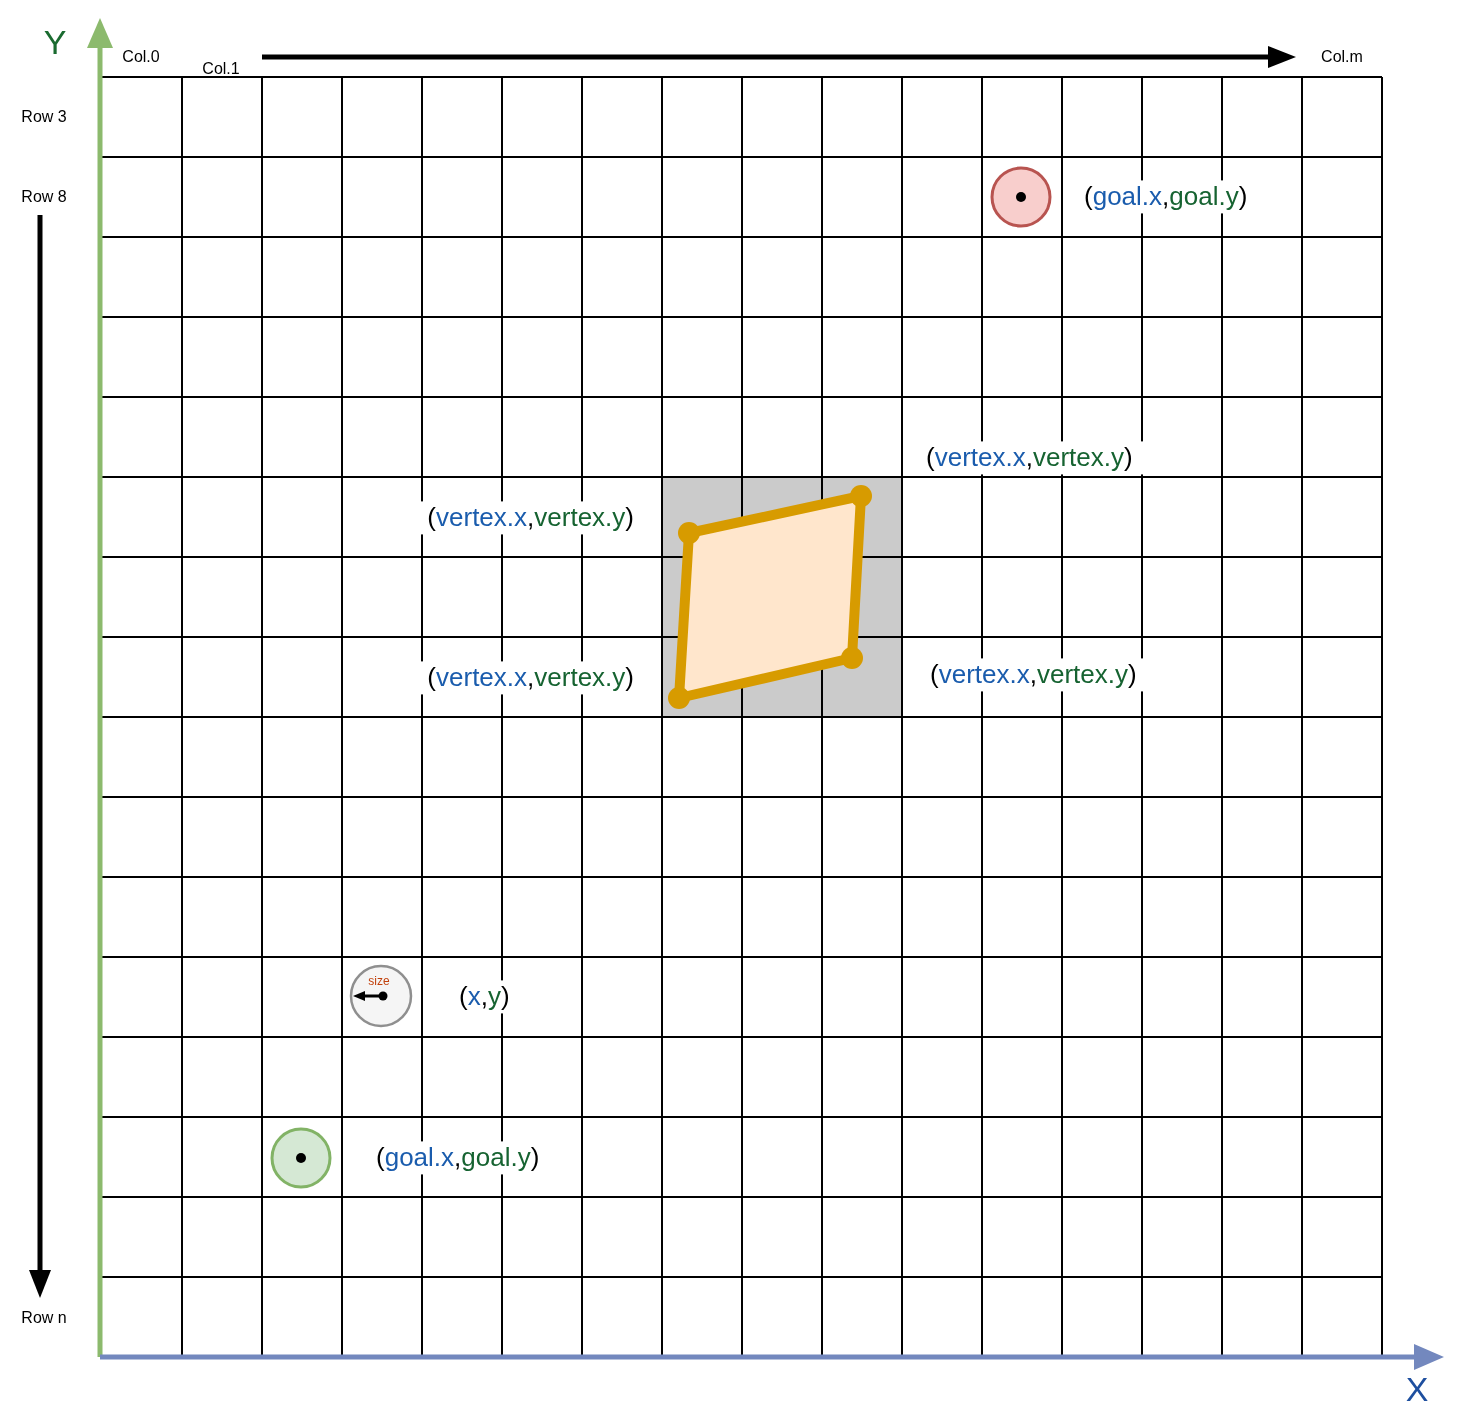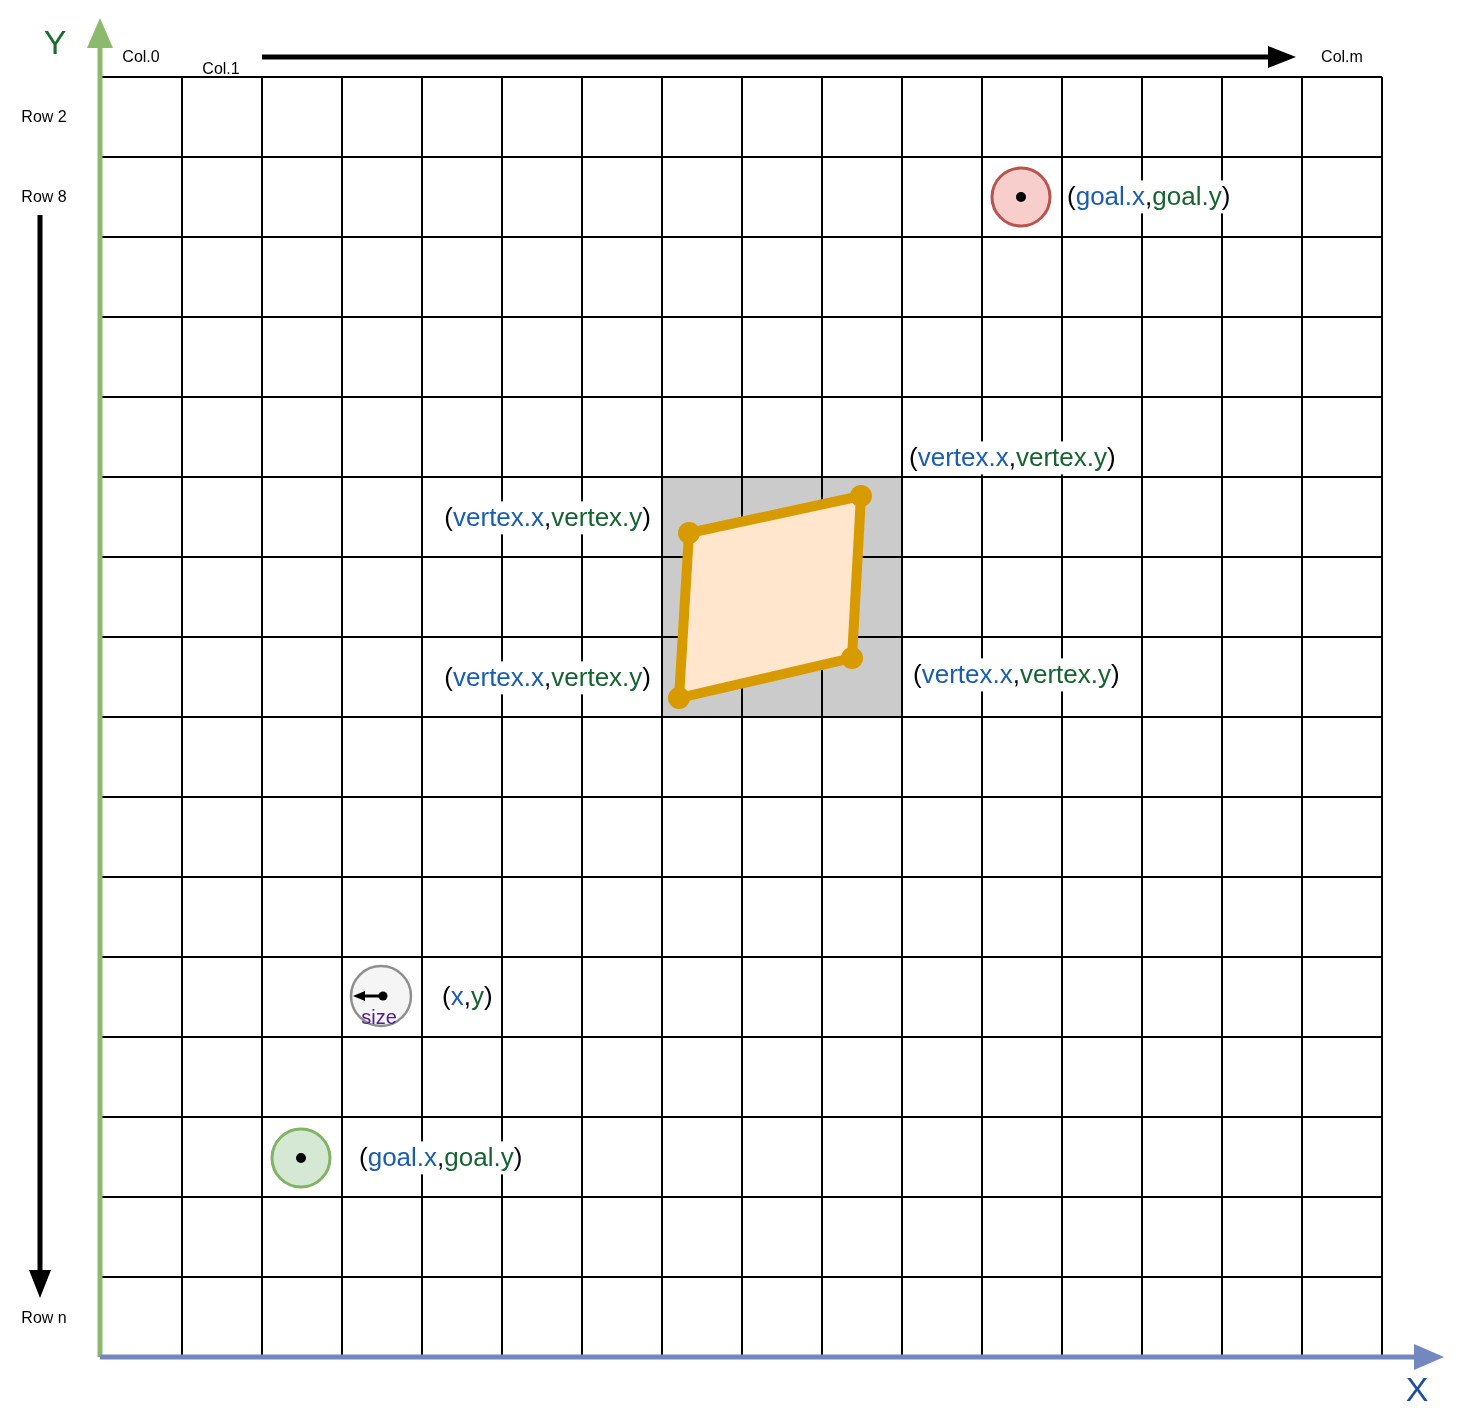--- a/index.html
+++ b/index.html
@@ -20,31 +20,30 @@
   .axis-letter{
     transform:translate(-50%,-50%);
     font-size:34px;
   }
   .y-letter{color:#1A6B30;}
   .x-letter{color:#1E4F9F;}
   .coord-label{
     transform:translateY(-50%);
     font-size:26px;
     background:#ffffff;
-    padding:1px 3px;
+    padding:1px 20px;
     line-height:1.2;
   }
   .coord-label .xv{color:#1A5CAD;}
   .coord-label .yv{color:#166331;}
   .coord-label .pp{color:#000000;}
   .size-label{
     transform:translate(-50%,-50%);
-    font-size:20px;
-    color:#4c1d95;
-    margin-top:36px;
+    font-size:12px;
+    color:#c2410c;
   }
 </style>
 </head>
 <body>
 
 <div class="canvas">
 
   <svg width="1460" height="1408" viewBox="0 0 1460 1408">
     <defs>
       <marker id="arrowBlack" markerUnits="userSpaceOnUse" markerWidth="30" markerHeight="24" refX="0" refY="11" orient="auto">
@@ -122,21 +121,21 @@
 
     <line x1="100" y1="1357" x2="1414" y2="1357" stroke-width="5" marker-end="url(#arrowBlue)" stroke="#7388BE"></line>
   </svg>
 
   <div class="lbl axis-letter y-letter" style="left:55px;top:42px">Y</div>
   <div class="lbl axis-letter x-letter" style="left:1417px;top:1389px">X</div>
 
   <div class="lbl tick-label" style="left:141px;top:57px">Col.0</div>
   <div class="lbl tick-label" style="left:221px;top:69px">Col.1</div>
   <div class="lbl tick-label" style="left:1342px;top:57px">Col.m</div>
-  <div class="lbl tick-label" style="left:44px;top:117px">Row 2</div>
+  <div class="lbl tick-label" style="left:44px;top:117px">Row 3</div>
   <div class="lbl tick-label" style="left:44px;top:197px">Row 8</div>
   <div class="lbl tick-label" style="left:44px;top:1318px">Row n</div>
 
   <div class="lbl coord-label" style="left:1064px;top:197px"><span class="pp">(</span><span class="xv">goal.x</span><span class="pp">,</span><span class="yv">goal.y</span><span class="pp">)</span></div>
 
   <div class="lbl coord-label" style="left:906px;top:458px"><span class="pp">(</span><span class="xv">vertex.x</span><span class="pp">,</span><span class="yv">vertex.y</span><span class="pp">)</span></div>
 
   <div class="lbl coord-label" style="right:806px;top:518px"><span class="pp">(</span><span class="xv">vertex.x</span><span class="pp">,</span><span class="yv">vertex.y</span><span class="pp">)</span></div>
 
   <div class="lbl coord-label" style="right:806px;top:678px"><span class="pp">(</span><span class="xv">vertex.x</span><span class="pp">,</span><span class="yv">vertex.y</span><span class="pp">)</span></div>

